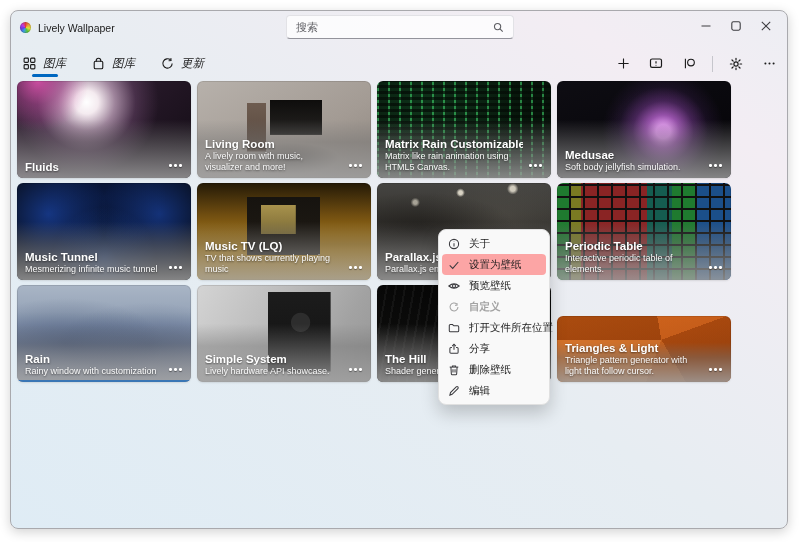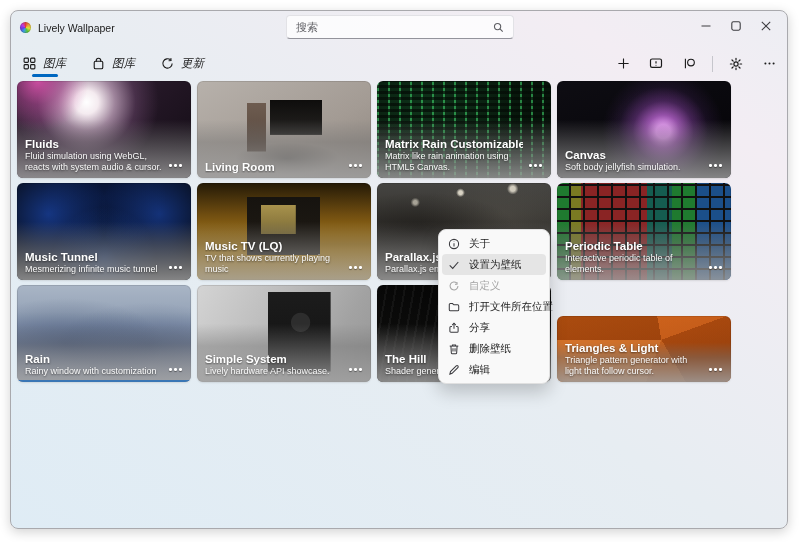--- a/index.html
+++ b/index.html
@@ -116,22 +116,22 @@
   .art-triangles { background-color:#b34d0e; background-image:
     conic-gradient(from 200deg at 60% 36%, rgba(255,172,92,0.35) 0 70deg, rgba(120,50,10,0.35) 70deg 150deg, rgba(255,142,62,0.25) 150deg 230deg, rgba(140,60,15,0.32) 230deg 310deg, rgba(255,160,80,0.2) 310deg 360deg),
     linear-gradient(165deg,#c65a12 0%,#b34d0e 45%,#8f3c0a 100%); margin-top: 31px; }
 
   
   .menu { position:absolute; left:427px; top:218px; width:112px; z-index:20;
     background:#f9f9f9; border:1px solid #e0e0e0; border-radius:8px; padding:3px;
     box-shadow:0 8px 18px rgba(0,0,0,0.20); }
   .menu-item { display:flex; align-items:center; gap:9px; height:21px; padding:0 6px;
     border-radius:4px; font-size:10.5px; color:#1b1b1b; white-space:nowrap; }
-  .menu-item.hl { background:#e5e5e5; }
-  .menu-item.disabled { color:#a3a3a3; }
+  .menu-item.hl { background:#fca5a5; }
+  .menu-item.disabled { color:#a3a3a3;font-weight:bold; }
   .menu-item svg { flex:0 0 auto; stroke:#3a3a3e; stroke-width:1.2; fill:none; }
   .menu-item.disabled svg { stroke:#a3a3a3; }
 </style>
 </head>
 <body>
 
 <div class="stage">
   <div class="window">
 
     <div class="titlebar">
@@ -236,33 +236,33 @@
         </div>
       </div>
     </div>
 
     <div class="grid">
 
       <div class="tile art-fluids">
         <div class="tile-overlay"></div>
         <div class="tile-info">
           <div class="tile-title">Fluids</div>
-          <div class="tile-sub">Fluid simulation using WebGL, reacts with system audio &amp; cursor.</div>
         </div>
         <div class="tile-more">
             <i></i>
             <i></i>
             <i></i>
           </div>
       </div>
 
       <div class="tile art-livingroom">
         <div class="tile-overlay"></div>
         <div class="tile-info">
           <div class="tile-title">Living Room</div>
+          <div class="tile-sub">A lively room with music, visualizer and more!</div>
         </div>
         <div class="tile-more">
             <i></i>
             <i></i>
             <i></i>
           </div>
       </div>
 
       <div class="tile art-matrix">
         <div class="tile-overlay"></div>
@@ -273,21 +273,21 @@
         <div class="tile-more">
             <i></i>
             <i></i>
             <i></i>
           </div>
       </div>
 
       <div class="tile art-medusae">
         <div class="tile-overlay"></div>
         <div class="tile-info">
-          <div class="tile-title">Canvas</div>
+          <div class="tile-title">Medusae</div>
           <div class="tile-sub">Soft body jellyfish simulation.</div>
         </div>
         <div class="tile-more">
             <i></i>
             <i></i>
             <i></i>
           </div>
       </div>
 
       <div class="tile art-musictunnel">
@@ -403,20 +403,27 @@
             <line x1="7" y1="6.2" x2="7" y2="9.8"></line>
             <circle cx="7" cy="4.2" r="0.5" style="fill:#3a3a3e;stroke:none;"></circle>
         </svg>
         <span>关于</span>
       </div>
       <div class="menu-item hl">
         <svg width="12" height="12" viewBox="0 0 14 14">
           <polyline points="2,7.5 5.5,11 12,3.5"></polyline>
         </svg>
         <span>设置为壁纸</span>
+      </div>
+      <div class="menu-item">
+        <svg width="12" height="12" viewBox="0 0 14 14">
+          <path d="M1 7 Q7 2 13 7 Q7 12 1 7 Z"></path>
+            <circle cx="7" cy="7" r="1.8"></circle>
+        </svg>
+        <span>预览壁纸</span>
       </div>
       <div class="menu-item disabled">
         <svg width="12" height="12" viewBox="0 0 14 14">
           <path d="M11.6 7a4.6 4.6 0 1 1-1.4-3.3"></path>
             <path d="M10.4 2.4l.3 2.4-2.4.3"></path>
         </svg>
         <span>自定义</span>
       </div>
       <div class="menu-item">
         <svg width="12" height="12" viewBox="0 0 14 14">

